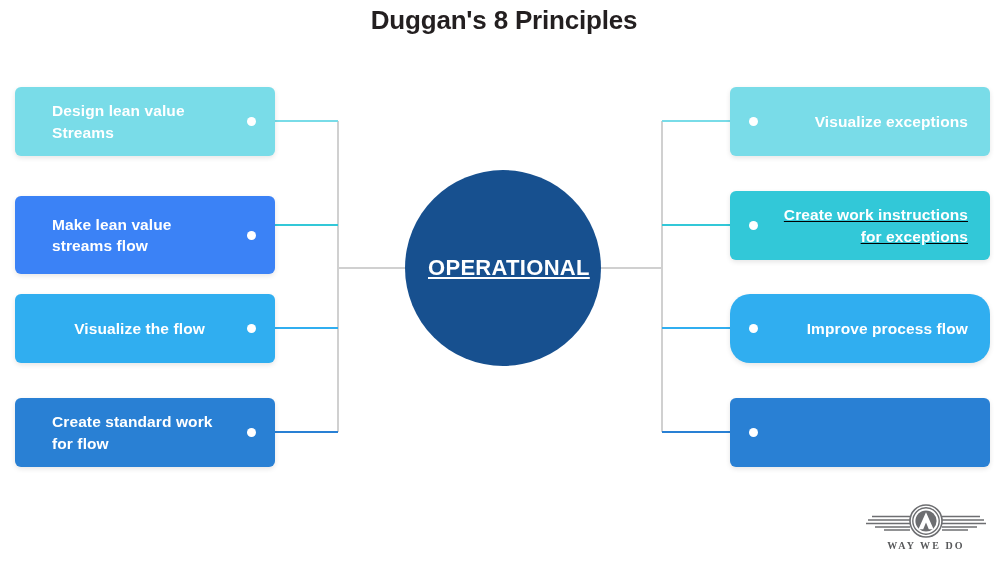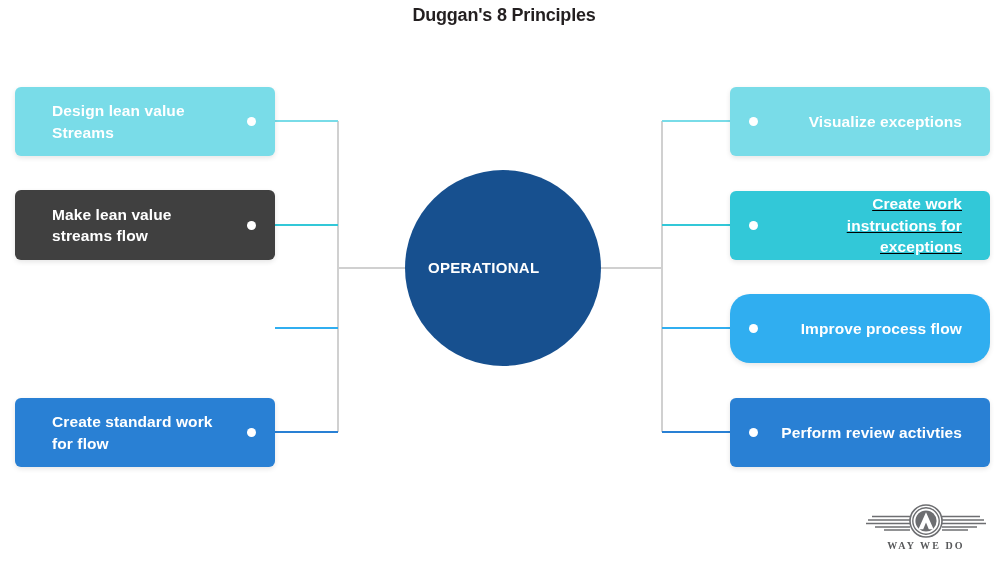--- a/index.html
+++ b/index.html
@@ -19,21 +19,21 @@
     overflow: hidden;
   }
 
   
   #page-title {
     position: absolute;
     left: 0;
     top: 5px;
     width: 1008px;
     text-align: center;
-    font-size: 18px;
+    font-size: 26px;
     font-weight: bold;
     color: #231f20;
     letter-spacing: -0.2px;
   }
 
   
   #connectors {
     position: absolute;
     left: 0;
     top: 0;
@@ -51,26 +51,27 @@
     height: 196px;
     border-radius: 50%;
     background: #17508f;
     display: flex;
     align-items: center;
     justify-content: center;
     z-index: 3;
   }
   #center-node .center-text {
     color: #ffffff;
-    font-size: 15px;
+    font-size: 22px;
     font-weight: bold;
     line-height: 1.45;
-    text-align: left;
+    text-align: right;
     letter-spacing: 0.3px;
     width: 150px;
+    text-decoration: underline;
   }
 
   
   .pbox {
     position: absolute;
     border-radius: 6px;
     box-shadow: 0 2px 5px rgba(0,0,0,0.10);
     display: flex;
     align-items: center;
     z-index: 2;
@@ -106,21 +107,21 @@
   .pbox.left .pdot { right: 19px; }
 
   
   .pbox.right {
     left: 730px;
     width: 260px;
     justify-content: flex-end;
   }
   .pbox.right .plabel {
     text-align: right;
-    padding-right: 28px;
+    padding-right: 22px;
     padding-left: 48px;
   }
   .pbox.right .pdot { left: 19px; }
 
   
   #brand-logo {
     position: absolute;
     left: 862px;
     top: 504px;
     width: 128px;
@@ -172,25 +173,29 @@
     <div class="center-text">
       <div>OPERATIONAL</div>
     </div>
   </div>
 
   <div class="pbox left" style="top:87px;  height:69px; background:#79dce8;">
     <span class="plabel">Design lean value Streams</span>
     <span class="pdot"></span>
   </div>
 
-  <div class="pbox left" style="top:190px; height:70px; background:#404040;">
+  <div class="pbox left" style="top:196px; height:78px; background:#3b82f6;">
     <span class="plabel">Make lean value streams flow</span>
     <span class="pdot"></span>
   </div>
 
+  <div class="pbox left" style="top:294px; height:69px; background:#30aef0;">
+    <span class="plabel">Visualize the flow</span>
+    <span class="pdot"></span>
+  </div>
 
   <div class="pbox left" style="top:398px; height:69px; background:#2980d4;">
     <span class="plabel">Create standard work for flow</span>
     <span class="pdot"></span>
   </div>
 
   <div class="pbox right" style="top:87px;  height:69px; background:#79dce8;">
     <span class="plabel">Visualize exceptions</span>
     <span class="pdot"></span>
   </div>
@@ -199,21 +204,20 @@
     <span class="plabel">Create work instructions for exceptions</span>
     <span class="pdot"></span>
   </div>
 
   <div class="pbox right" style="top:294px; height:69px; background:#30aef0;border-radius:20px;">
     <span class="plabel">Improve process flow</span>
     <span class="pdot"></span>
   </div>
 
   <div class="pbox right" style="top:398px; height:69px; background:#2980d4;">
-    <span class="plabel">Perform review activties</span>
     <span class="pdot"></span>
   </div>
 
   <div id="brand-logo">
     <svg width="128" height="34" viewBox="0 0 128 34" style="position:absolute;left:0;top:0;">
       <g stroke="#6d6e71" stroke-width="1.5" stroke-linecap="butt">
 
         <line x1="10" y1="12.5" x2="48" y2="12.5"></line>
         <line x1="6" y1="16" x2="48" y2="16"></line>
         <line x1="4" y1="19.5" x2="48" y2="19.5"></line>

